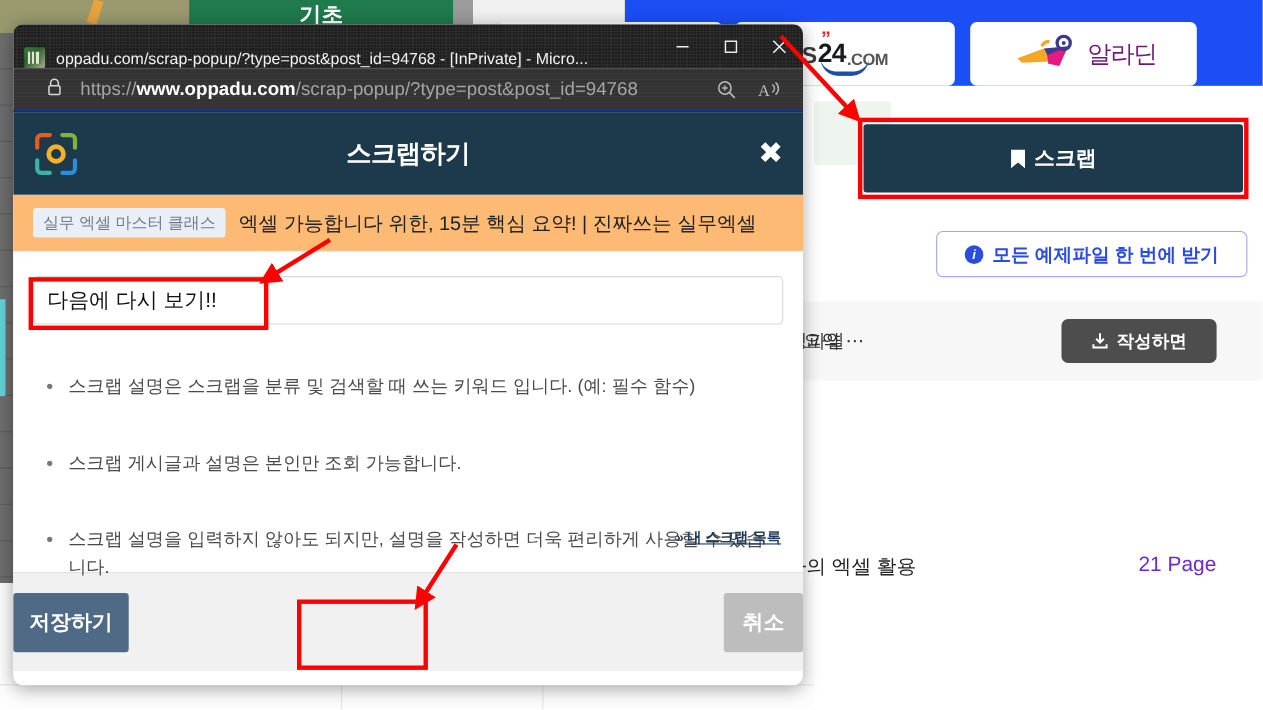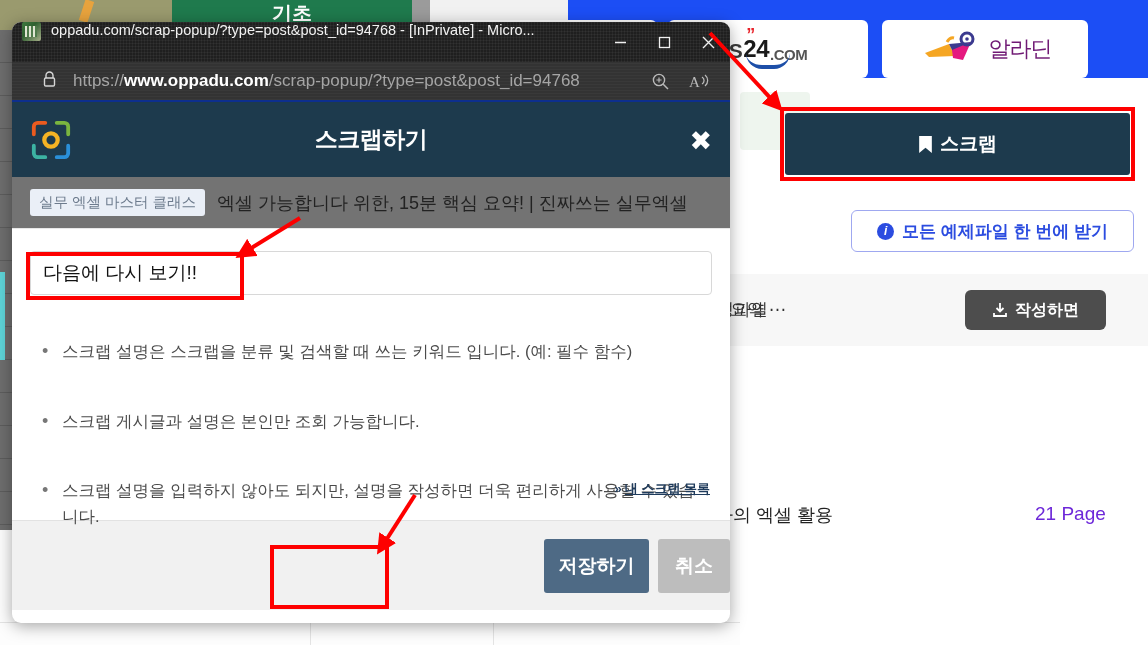--- a/index.html
+++ b/index.html
@@ -151,21 +151,21 @@
     border-radius: 9px; overflow: hidden;
     box-shadow: 0 3px 16px rgba(0,0,0,.35);
     background: #ffffff;
   }
   #titlebar {
     position: relative; height: 40px;
     background:
       repeating-linear-gradient(0deg, rgba(255,255,255,.045) 0 1px, transparent 1px 3px),
       repeating-linear-gradient(90deg, rgba(255,255,255,.045) 0 1px, transparent 1px 3px),
       #1f1f1f;
-    display: flex; align-items: flex-start; padding: 0 0 0 10px;
+    display: flex; align-items: flex-end; padding: 0 0 0 10px;
   }
   #tab-favicon {
     width: 19px; height: 19px; flex: none; border-radius: 2px;
     background: linear-gradient(135deg,#3f7a3f 0%, #2f6030 40%, #a8b08a 100%);
     position: relative; overflow: hidden;
   }
   #tab-favicon::after {
     content: ""; position: absolute; left: 3px; top: 4px; width: 12px; height: 11px;
     background: repeating-linear-gradient(90deg,#dfe6d2 0 2px, #4e7a4a 2px 4px);
   }
@@ -209,21 +209,21 @@
     width: 100%; text-align: center; color: #ffffff;
     font-size: 23px; font-weight: bold; letter-spacing: -.5px;
   }
   #dialog-close {
     position: absolute; right: 18px; top: 50%; transform: translateY(-50%);
     color: #ffffff; font-size: 27px; font-weight: bold; cursor: pointer;
     line-height: 1; font-family: "DejaVu Sans", sans-serif;
   }
 
   #dialog-subheader {
-    height: 52px; background: #737373; border-bottom: 1px solid #e8e8e8;
+    height: 52px; background: #fdba74; border-bottom: 1px solid #e8e8e8;
     display: flex; align-items: center; padding: 0 18px; gap: 12px;
   }
   #post-category-badge {
     background: #eaeff7; color: #6d7b8d; font-size: 14.5px;
     padding: 4px 9px; border-radius: 3px; white-space: nowrap;
   }
   #post-title { font-size: 18px; color: #222; white-space: nowrap; }
 
   #dialog-body { background: #ffffff; padding: 22px 18px 0 18px; height: 291px; position: relative; }
 
@@ -245,21 +245,21 @@
 
   #my-scrap-link {
     position: absolute; right: 20px; bottom: 22px;
     font-size: 13px; font-weight: bold; color: #1f3b5c;
     text-decoration: underline; cursor: pointer; white-space: nowrap; margin-left: 39px;
   }
   #my-scrap-link .chev { text-decoration: none; display: inline-block; margin-right: 3px; }
 
   #dialog-footer {
     height: 90px; background: #f1f1f1; border-top: 1px solid #e2e2e2;
-    display: flex; align-items: center; justify-content: flex-end; gap: 9px;
+    display: flex; align-items: center; justify-content: space-between; gap: 9px;
   }
   #save-button {
     width: 105px; height: 54px; background: #4e6a85; color: #ffffff;
     border: none; border-radius: 3px; font-size: 19px; font-weight: bold;
     cursor: pointer; font-family: "Liberation Sans", sans-serif;
   }
   #cancel-button {
     width: 72px; height: 54px; background: #bdbdbd; color: #ffffff;
     border: none; border-radius: 3px; font-size: 19px; font-weight: bold;
     cursor: pointer; font-family: "Liberation Sans", sans-serif;

